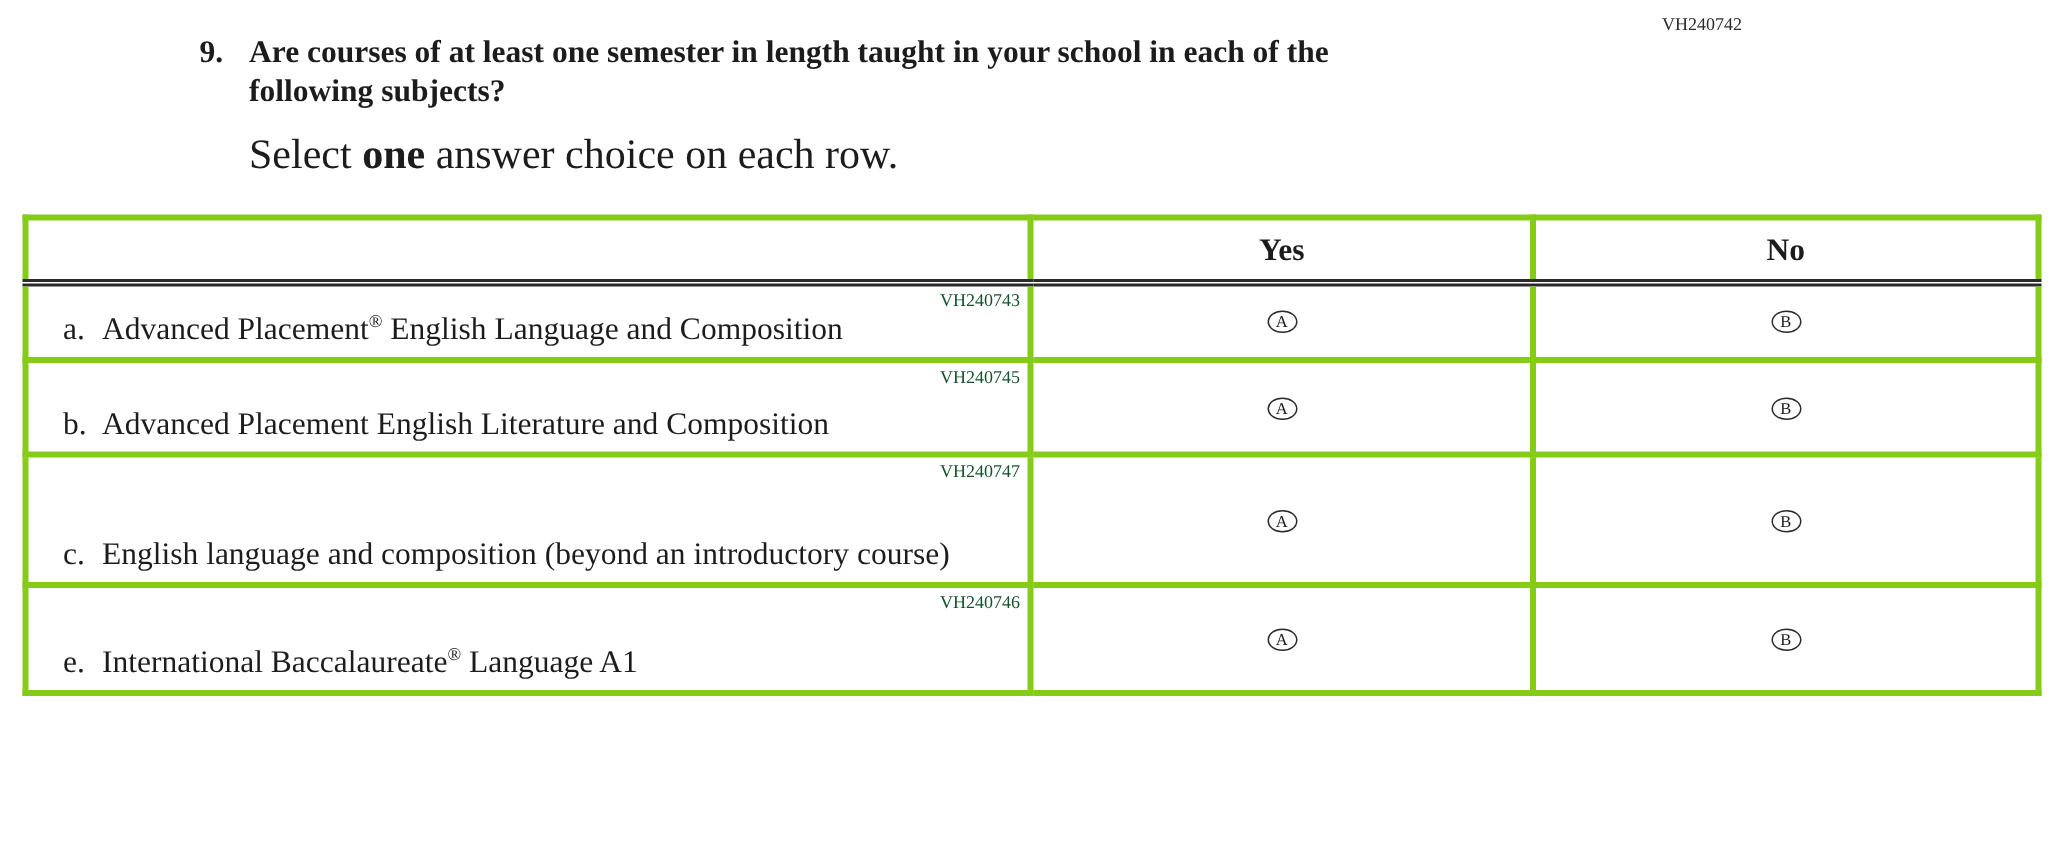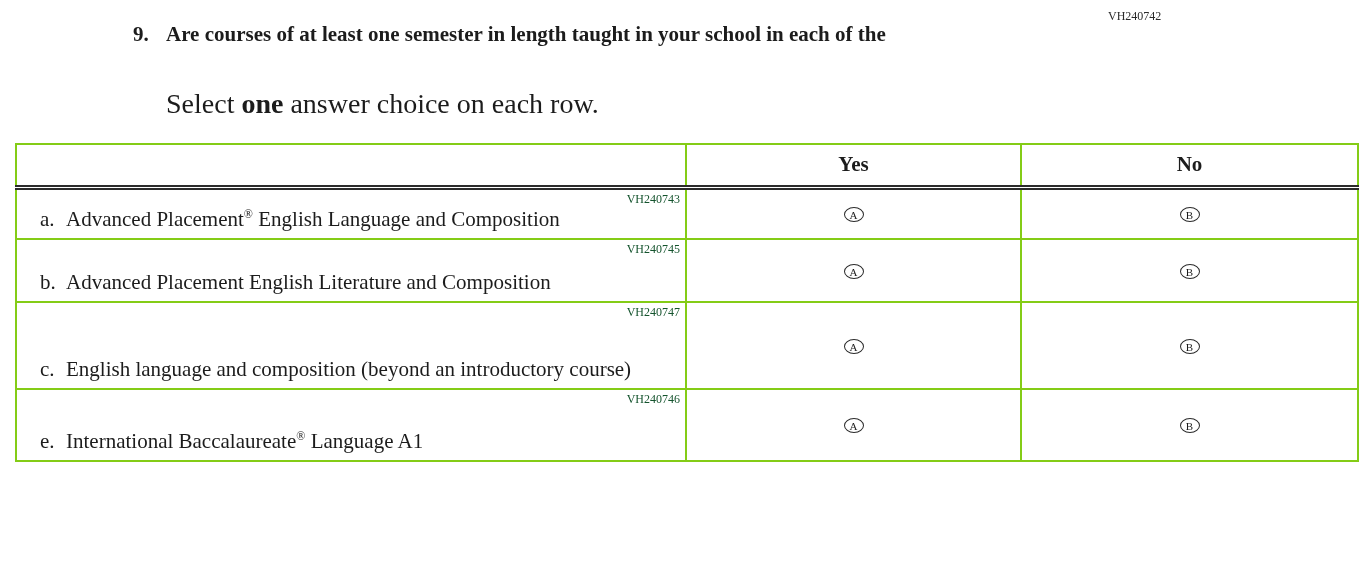--- a/index.html
+++ b/index.html
@@ -46,21 +46,21 @@
     left: 15px;
     top: 143px;
     width: 1342px;
     border-collapse: collapse;
     table-layout: fixed;
   }
   .answer-table col.c-label { width: 670px; }
   .answer-table col.c-yes   { width: 335px; }
   .answer-table col.c-no    { width: 337px; }
   .answer-table th, .answer-table td {
-    border: 2px solid #84cc16;
+    border: 4px solid #84cc16;
   }
   .answer-table thead tr { height: 43px; }
   .answer-table thead th {
     font-size: 21px;
     font-weight: bold;
     text-align: center;
     vertical-align: middle;
     border-bottom: 5px double #2b2b2b;
   }
   tr.row-a { height: 52px; }
@@ -113,20 +113,21 @@
 <body>
 
 <div class="page">
 
   <div class="top-code">VH240742</div>
 
   <div class="question">
     <div class="q-number">9.</div>
     <div class="q-text">
       <span>Are courses of at least one semester in length taught in your school in each of the</span>
+      <span>following subjects?</span>
     </div>
   </div>
 
   <div class="instruction"><span>Select </span><span class="bold-word">one</span><span> answer choice on each row.</span></div>
 
   <table class="answer-table">
     <colgroup>
       <col class="c-label">
         <col class="c-yes">
         <col class="c-no">

